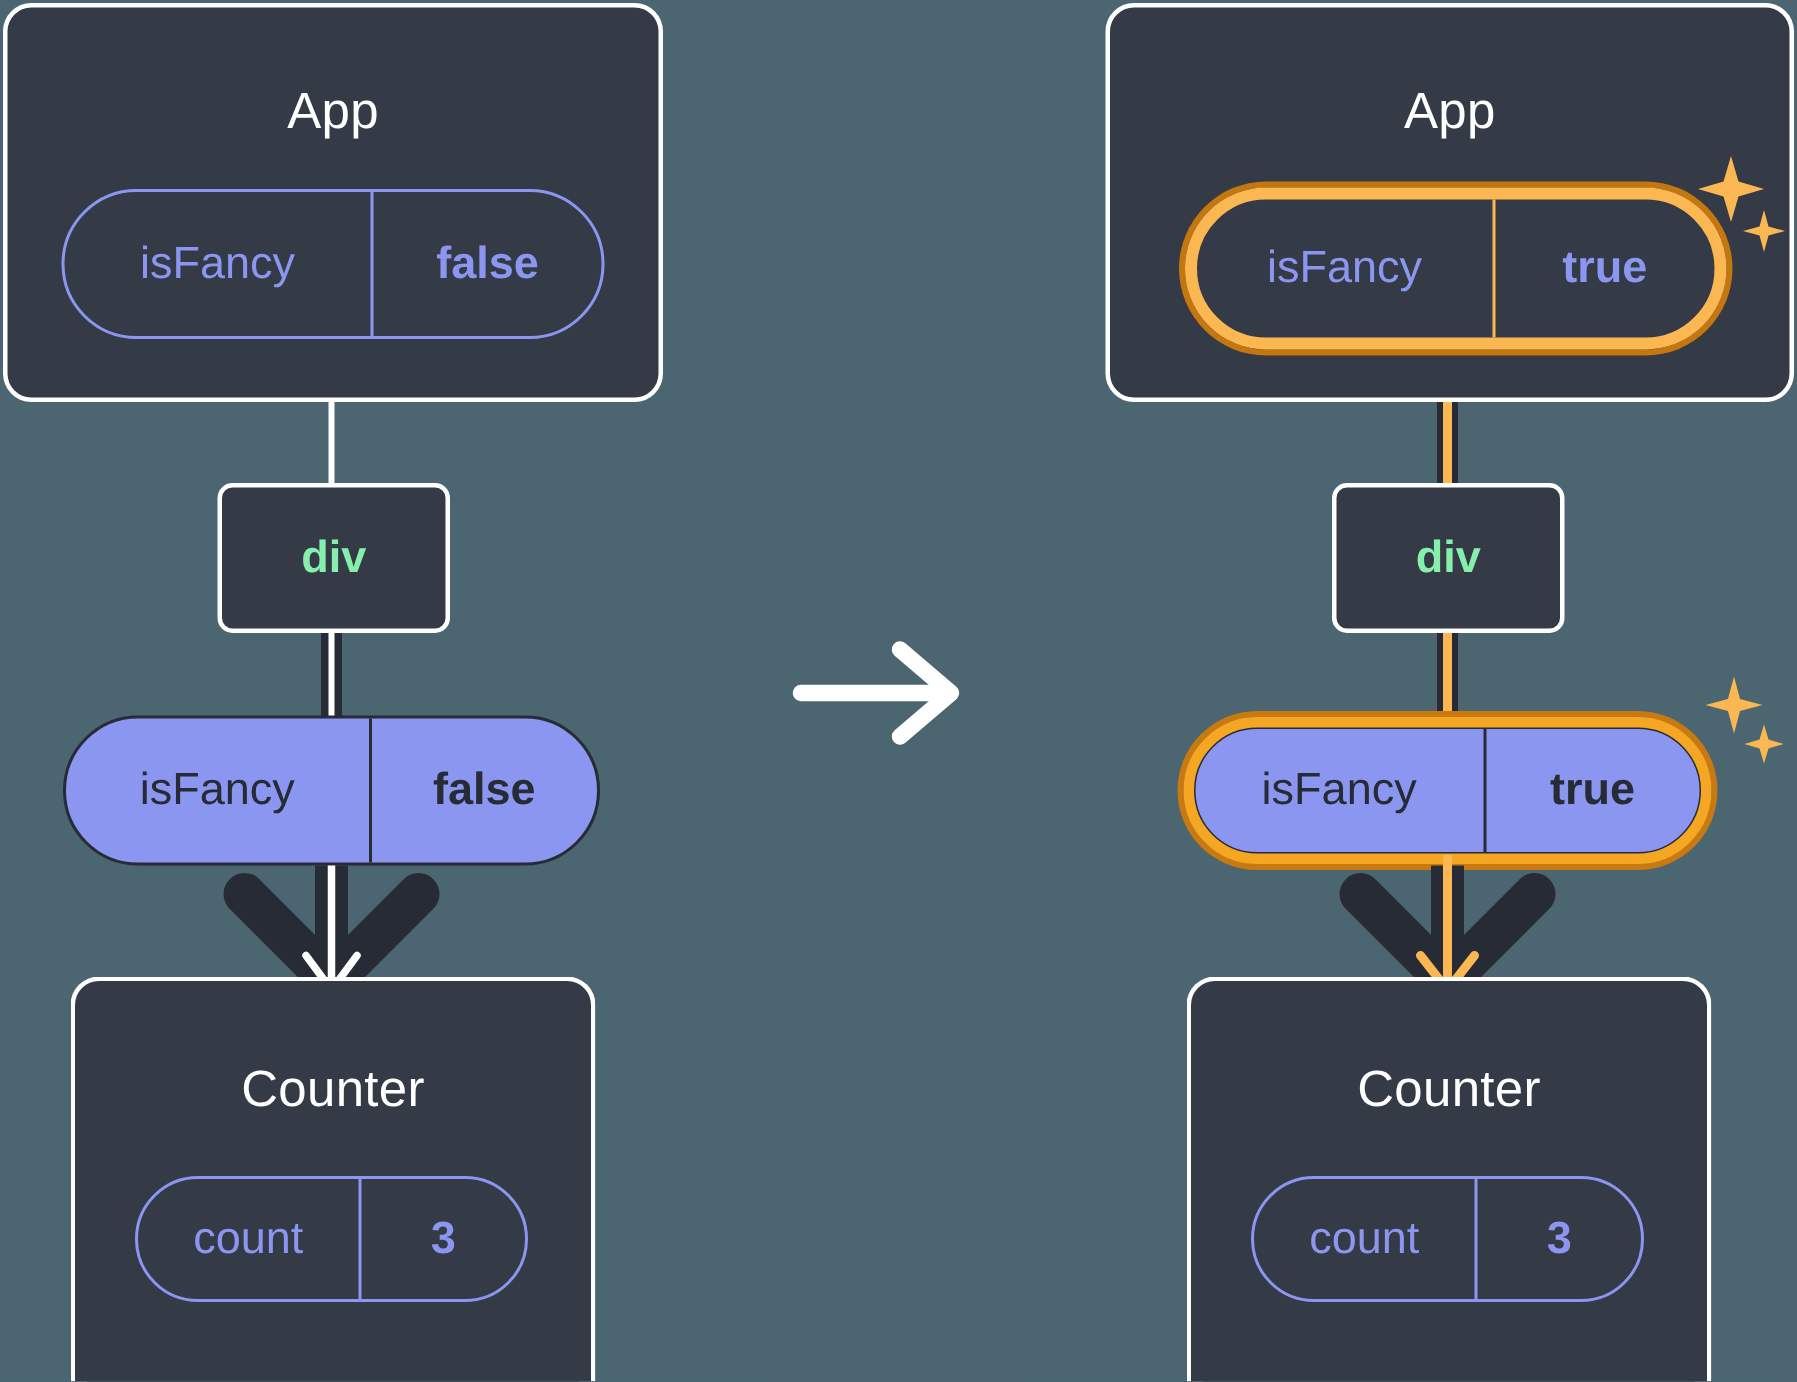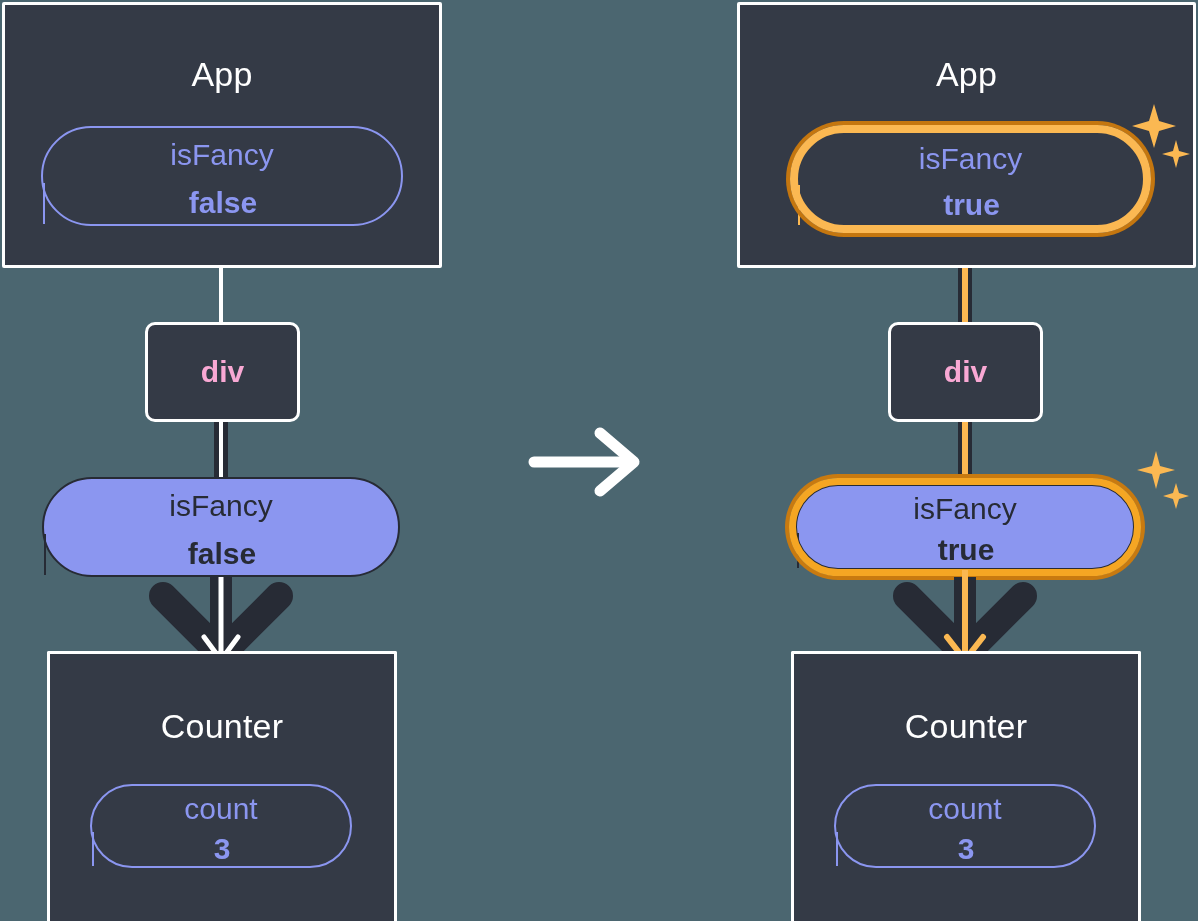--- a/index.html
+++ b/index.html
@@ -25,21 +25,21 @@
     top: 0;
     width: 1198px;
     height: 921px;
     overflow: visible;
   }
   
   .node-box {
     position: absolute;
     background: #343a46;
     border: 3px solid #ffffff;
-    border-radius: 2px;
+    border-radius: 19px;
     box-sizing: border-box;
   }
   .node-title {
     position: absolute;
     left: 0;
     right: 0;
     text-align: center;
     color: #ffffff;
     font-size: 34px;
     font-weight: 400;
@@ -48,32 +48,31 @@
   }
   .div-box {
     position: absolute;
     background: #343a46;
     border: 3px solid #ffffff;
     border-radius: 10px;
     box-sizing: border-box;
     display: flex;
     align-items: center;
     justify-content: center;
-    color: #f9a8d4;
+    color: #86efac;
     font-size: 30px;
     font-weight: 700;
   }
   
   .pill {
     position: absolute;
     box-sizing: border-box;
     display: flex;
     align-items: stretch;
     border-radius: 999px;
-    flex-direction: column;
   }
   .pill .seg {
     display: flex;
     align-items: center;
     justify-content: center;
     font-size: 30px;
     box-sizing: border-box;
     white-space: nowrap;
   }
   .pill .seg-name { flex: 0 0 57%; }

